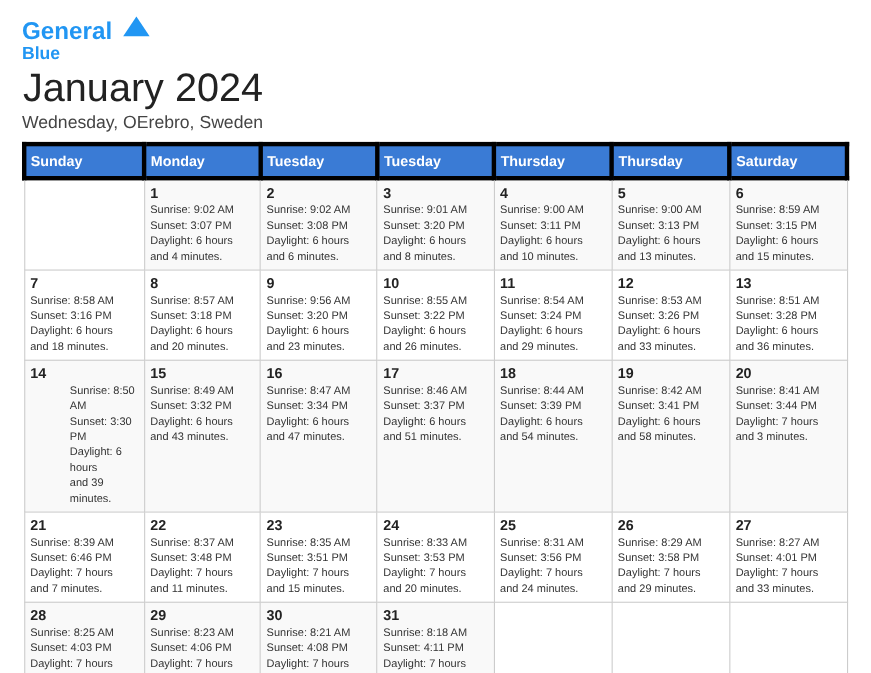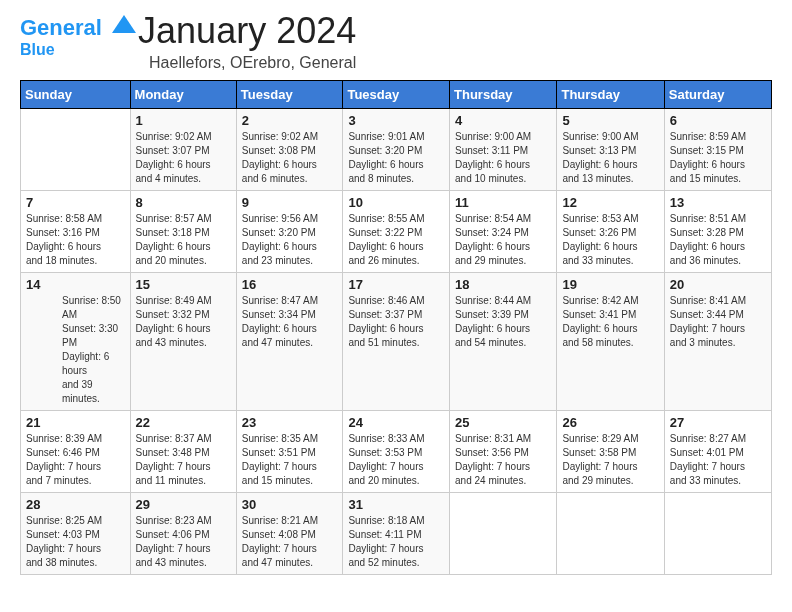--- a/index.html
+++ b/index.html
@@ -7,20 +7,21 @@
       font-family: Arial, sans-serif;
       background: #fff;
       width: 792px;
       min-height: 612px;
       padding: 10px 20px 20px 20px;
     }
     .header-area {
       display: flex;
       align-items: flex-start;
       margin-bottom: 8px;
+      flex-direction: column;
     }
     .logo {
       display: flex;
       align-items: center;
       margin-top: 6px;
     }
     .logo-text {
       font-size: 22px;
       font-weight: bold;
       color: #1a1a1a;
@@ -52,21 +53,21 @@
       width: 100%;
       border-collapse: collapse;
     }
     thead tr th {
       background-color: #3a7bd5;
       color: #fff;
       font-size: 13px;
       font-weight: bold;
       padding: 6px 4px;
       text-align: left;
-      border: 1px solid #000000;
+      border: 4px solid #000000;
     }
     tbody tr td {
       border: 1px solid #ccc;
       vertical-align: top;
       padding: 4px 4px 4px 5px;
       width: 113px;
       height: 80px;
       background: #fff;
     }
     tbody tr:nth-child(odd) td {
@@ -98,21 +99,21 @@
         <span>General</span>
         <svg class="logo-icon" viewBox="0 0 28 28" style="display:inline-block;vertical-align:middle;">
           <polygon points="14,2 26,20 2,20" fill="#2196f3"></polygon>
         </svg>
       </div>
       <div class="logo-text" style="color:#2196f3; font-size:16px;">Blue</div>
     </div>
   </div>
   <div class="title-block">
     <div class="month-title">January 2024</div>
-    <div class="location-title">Haellefors, OErebro, General</div>
+    <div class="location-title">Wednesday, OErebro, Sweden</div>
   </div>
 </div>
 
 <table>
   <thead>
     <tr id="weekday-header">
         <th>Sunday</th>
         <th>Monday</th>
         <th>Tuesday</th>
         <th>Tuesday</th>

